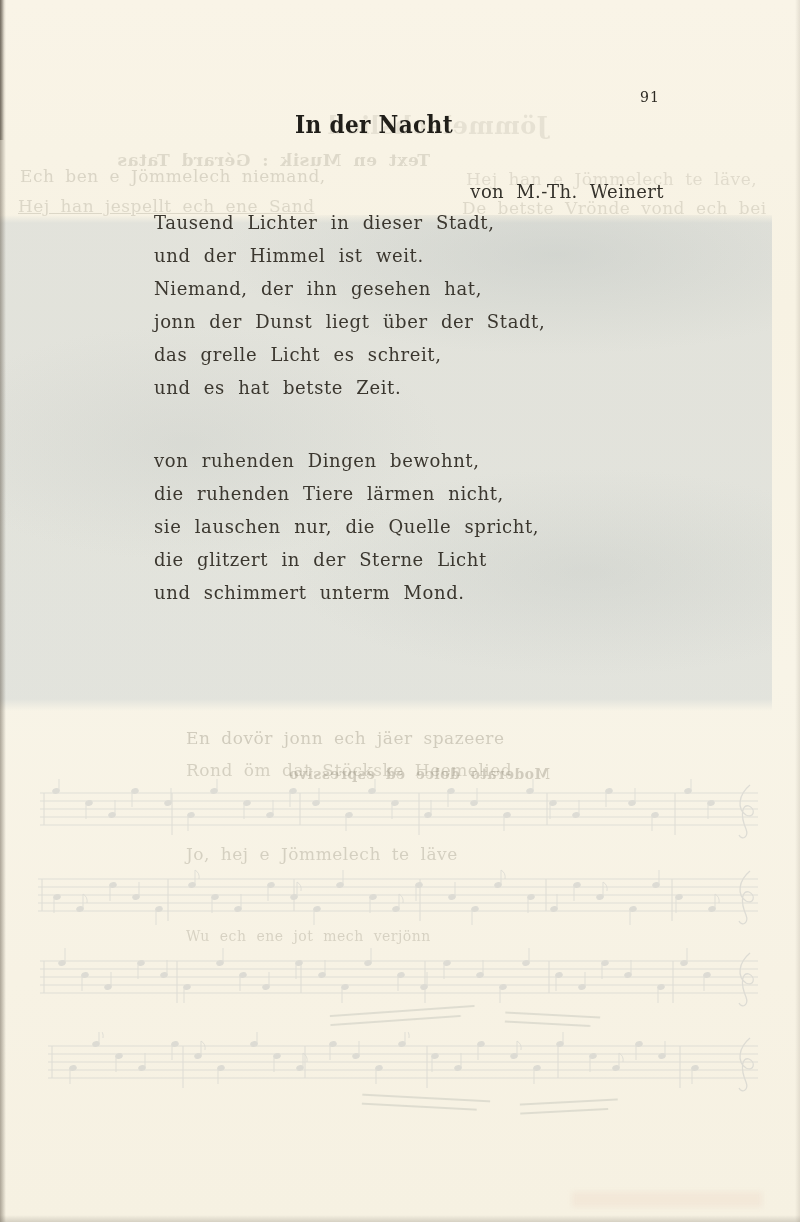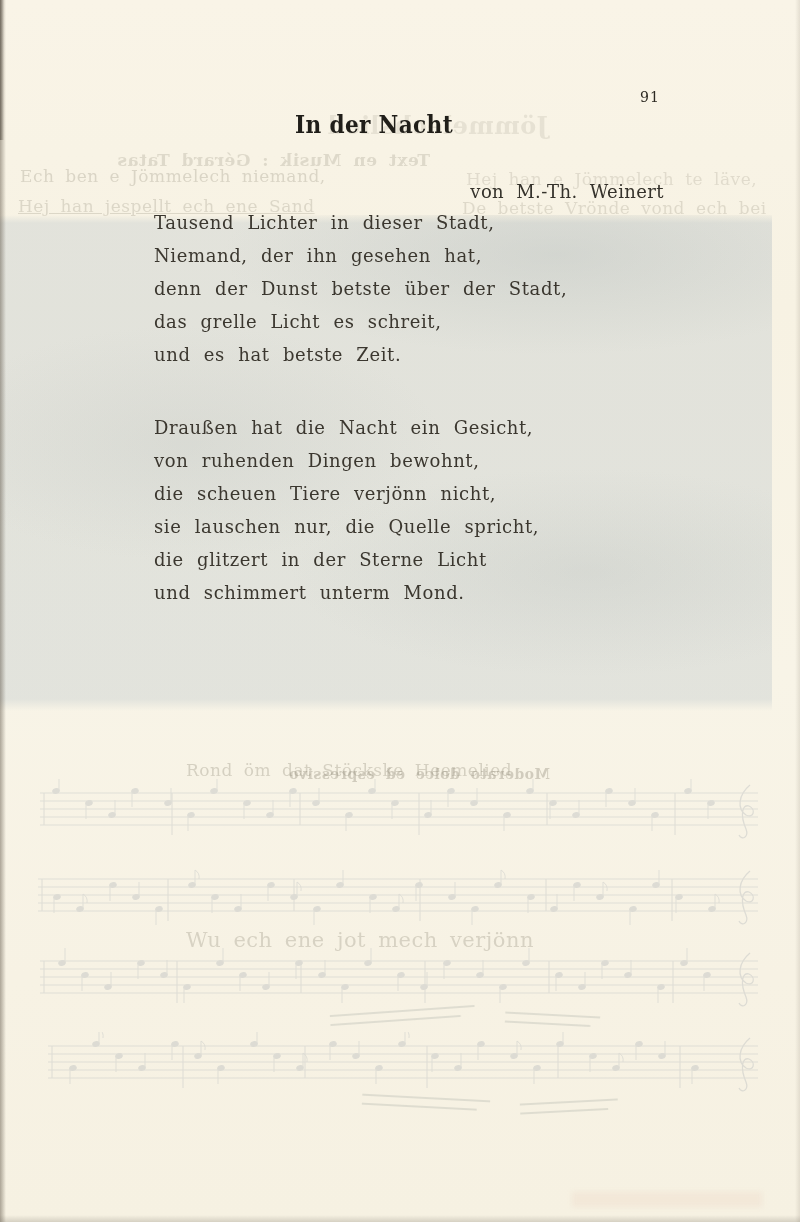--- a/index.html
+++ b/index.html
@@ -61,23 +61,25 @@
 <div class="page">
 
   <div class="band"></div>
   <div id="ghost-layer">
       <div class="ghost-text" style="top: 111px; left: 236px; font-size: 24px; opacity: 0.15; font-weight: bold; width: 312px; transform: scaleX(-1);">Jömmelechslied</div>
       <div class="ghost-text" style="top: 150px; left: 30px; font-size: 17px; opacity: 0.22; font-weight: bold; width: 400px; transform: scaleX(-1);">Text en Musik : Gérard Tatas</div>
       <div class="ghost-text" style="top: 166px; left: 20px; font-size: 17px; opacity: 0.26;">Ech ben e Jömmelech niemand,</div>
       <div class="ghost-text" style="top: 169px; left: 466px; font-size: 17px; opacity: 0.2;">Hej han e Jömmelech te läve,</div>
       <div class="ghost-text" style="top: 196px; left: 18px; font-size: 17px; opacity: 0.24; text-decoration: underline;">Hej han jespellt ech ene Sand</div>
       <div class="ghost-text" style="top: 198px; left: 418px; font-size: 17px; opacity: 0.22; margin-left: 44px;">De betste Vrönde vond ech bei</div>
+      <div class="ghost-text" style="top: 728px; left: 186px; font-size: 17px; opacity: 0.34;">En dovör jonn ech jäer spazeere</div>
       <div class="ghost-text" style="top: 760px; left: 186px; font-size: 17px; opacity: 0.3;">Rond öm dat Stöckske Heemelied</div>
       <div class="ghost-text" style="top: 766px; left: 360px; font-size: 14px; opacity: 0.34; font-weight: bold; width: 190px; transform: scaleX(-1);">Moderato dolce ed espressivo</div>
-      <div class="ghost-text" style="top: 928px; left: 186px; font-size: 21px; opacity: 0.28;">Wu ech ene jot mech verjönn</div>
+      <div class="ghost-text" style="top: 844px; left: 186px; font-size: 17px; opacity: 0.3;">Jo, hej e Jömmelech te läve</div>
+      <div class="ghost-text" style="top: 928px; left: 186px; font-size: 14px; opacity: 0.28;">Wu ech ene jot mech verjönn</div>
       <div class="ghost-staff" style="left: 40px; top: 779px;"><svg width="718" height="66" viewBox="0 0 718 66">
           <g stroke="#99a1aa" fill="#99a1aa">
             <line x1="0" y1="14" x2="718" y2="14" stroke-width="0.9"></line>
             <line x1="0" y1="22" x2="718" y2="22" stroke-width="0.9"></line>
             <line x1="0" y1="30" x2="718" y2="30" stroke-width="0.9"></line>
             <line x1="0" y1="38" x2="718" y2="38" stroke-width="0.9"></line>
             <line x1="0" y1="46" x2="718" y2="46" stroke-width="0.9"></line>
             <line x1="4" y1="14" x2="4" y2="46" stroke-width="1"></line>
             <line x1="132" y1="14" x2="132" y2="56" stroke-width="1"></line>
             <line x1="260" y1="14" x2="260" y2="46" stroke-width="1"></line>
@@ -360,29 +362,29 @@
       <div class="ghost-beam" style="left: 520px; top: 1101px; width: 98px; transform: rotate(-3deg);"></div>
     </div>
 
   <div class="pagenum">91</div>
   <h1 class="title">In der Nacht</h1>
   <div class="byline">von M.-Th. Weinert</div>
 
   <div class="poem">
     <div class="stanza stanza1">
       <p>Tausend Lichter in dieser Stadt,</p>
+      <p>und der Himmel ist weit.</p>
       <p>Niemand, der ihn gesehen hat,</p>
-      <p>denn der Dunst betste über der Stadt,</p>
+      <p>jonn der Dunst liegt über der Stadt,</p>
       <p>das grelle Licht es schreit,</p>
       <p>und es hat betste Zeit.</p>
     </div>
     <div class="stanza stanza2">
-      <p>Draußen hat die Nacht ein Gesicht,</p>
       <p>von ruhenden Dingen bewohnt,</p>
-      <p>die scheuen Tiere verjönn nicht,</p>
+      <p>die ruhenden Tiere lärmen nicht,</p>
       <p>sie lauschen nur, die Quelle spricht,</p>
       <p>die glitzert in der Sterne Licht</p>
       <p>und schimmert unterm Mond.</p>
     </div>
   </div>
 
   <div class="edge-left"></div>
   <div class="edge-left-top"></div>
   <div class="edge-right"></div>
   <div class="edge-bottom"></div>

